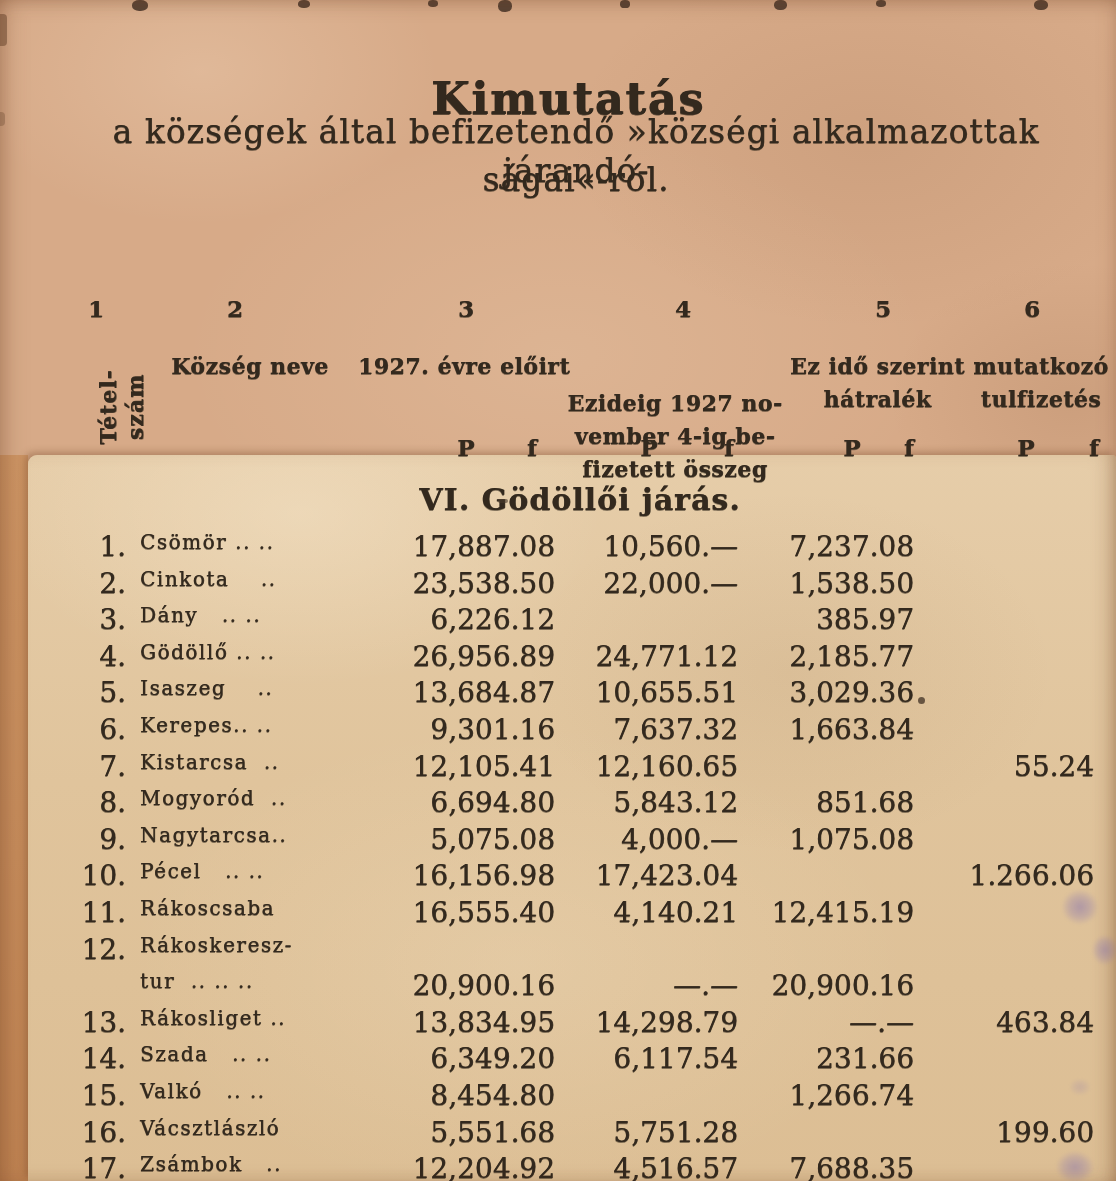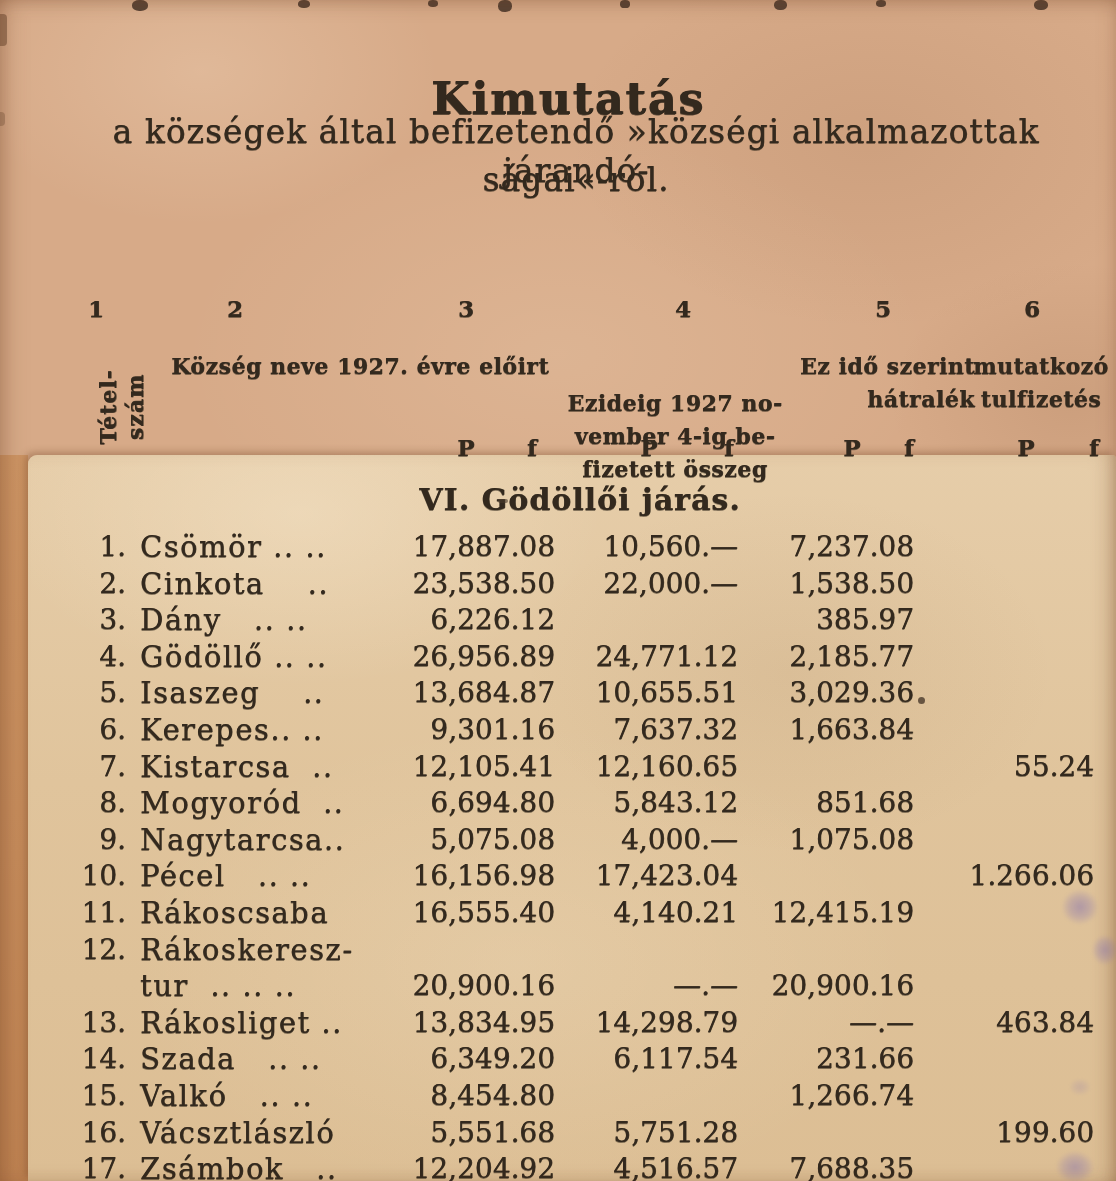--- a/index.html
+++ b/index.html
@@ -59,21 +59,21 @@
   .pf{position:absolute;top:434px;width:22px;text-align:center;font-size:23px;font-weight:bold;z-index:3;}
 
   .section-heading{
     position:absolute;left:0;right:0;top:482px;text-align:center;z-index:3;
     font-size:30px;font-weight:bold;letter-spacing:1px;transform:translateX(22px);
   }
 
   .row{position:absolute;left:0;width:1116px;height:38px;z-index:3;font-size:28px;}
   .cell{position:absolute;top:0;}
   .cell.num{left:54px;width:72px;text-align:right;}
-  .cell.vname{left:140px;white-space:pre;letter-spacing:1.5px;font-size:29px;}
+  .cell.vname{left:140px;white-space:pre;letter-spacing:1.5px;font-size:20px;}
   .cell.c3{left:337px;width:218px;text-align:right;}
   .cell.c4{left:560px;width:178px;text-align:right;}
   .cell.c5{left:752px;width:162px;text-align:right;}
   .cell.c6{left:930px;width:164px;text-align:right;}
 
   
   .frag{position:absolute;background:#453428;border-radius:45%;z-index:4;opacity:.85;}
   .stain{position:absolute;border-radius:50%;z-index:5;pointer-events:none;
          background:radial-gradient(closest-side, var(--stain,#8a76ae) 0%, rgba(138,118,174,.55) 45%, transparent 78%);
          filter:blur(1.5px);}
@@ -111,29 +111,29 @@
   <span class="colnum ink" style="left:1002px;">6</span>
 
   <div class="vrot">
     <div class="inner ink">
       <div>Tétel-</div>
       <div>szám</div>
     </div>
   </div>
 
   <div class="hdr ink" style="left:150px;width:200px;">Község neve</div>
-  <div class="hdr ink" style="left:332px;width:222px;">
+  <div class="hdr ink" style="left:353px;width:222px;">
     <div>1927. évre előirt</div>
   </div>
   <div class="hdr ink" style="left:565px;width:220px;margin-top:37px;">
     <div>Ezideig 1927 no-</div>
     <div>vember 4-ig be-</div>
     <div>fizetett összeg</div>
   </div>
-  <div class="hdr ink" style="left:780px;width:195px;text-align:right;">
+  <div class="hdr ink" style="left:780px;width:195px;">
     <div>Ez idő szerint</div>
     <div>hátralék</div>
   </div>
   <div class="hdr ink" style="left:956px;width:170px;">
     <div>mutatkozó</div>
     <div>tulfizetés</div>
   </div>
 
   <span class="pf ink" style="left:455px;">P</span>
   <span class="pf ink" style="left:521px;">f</span>

